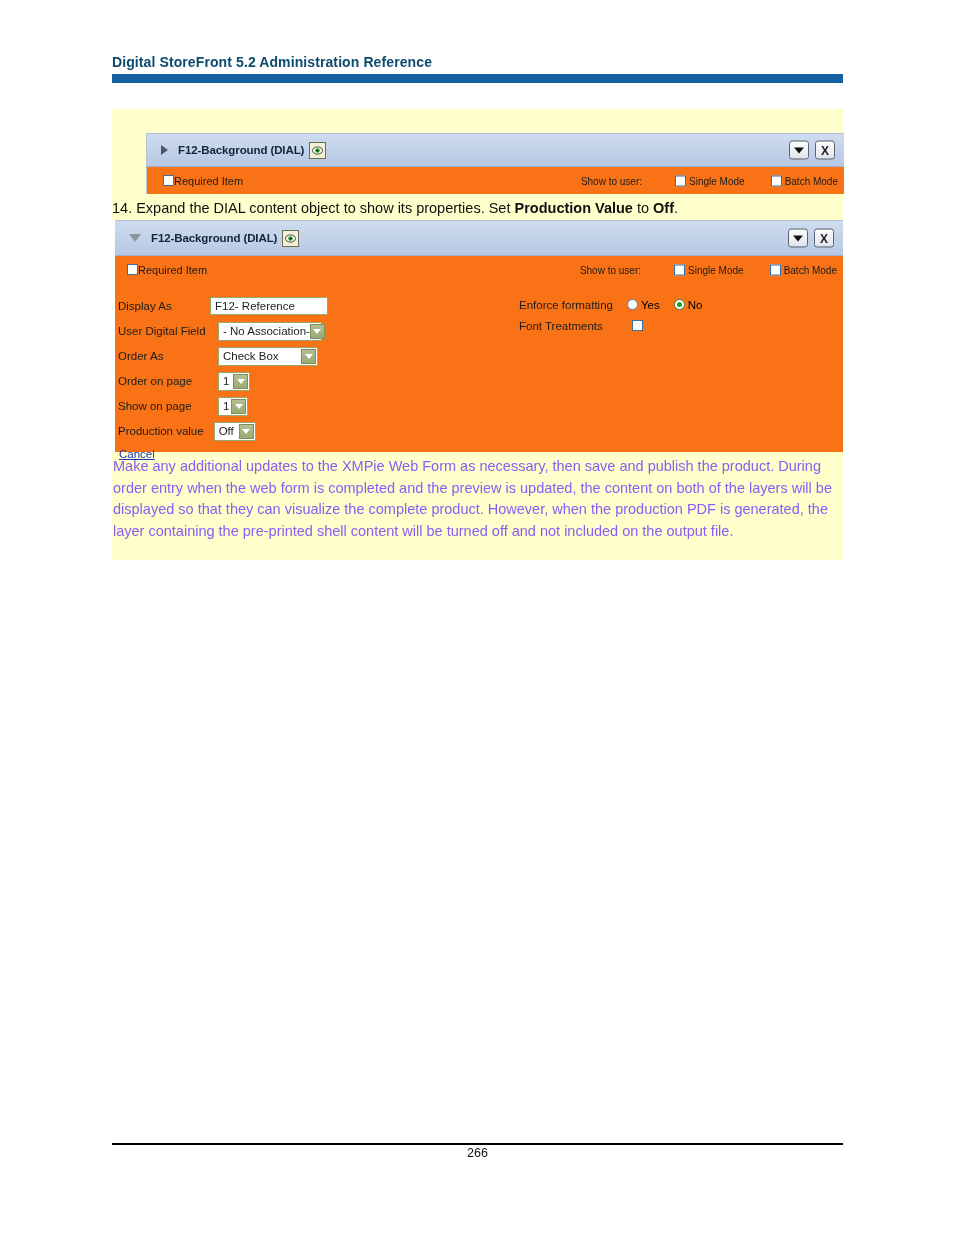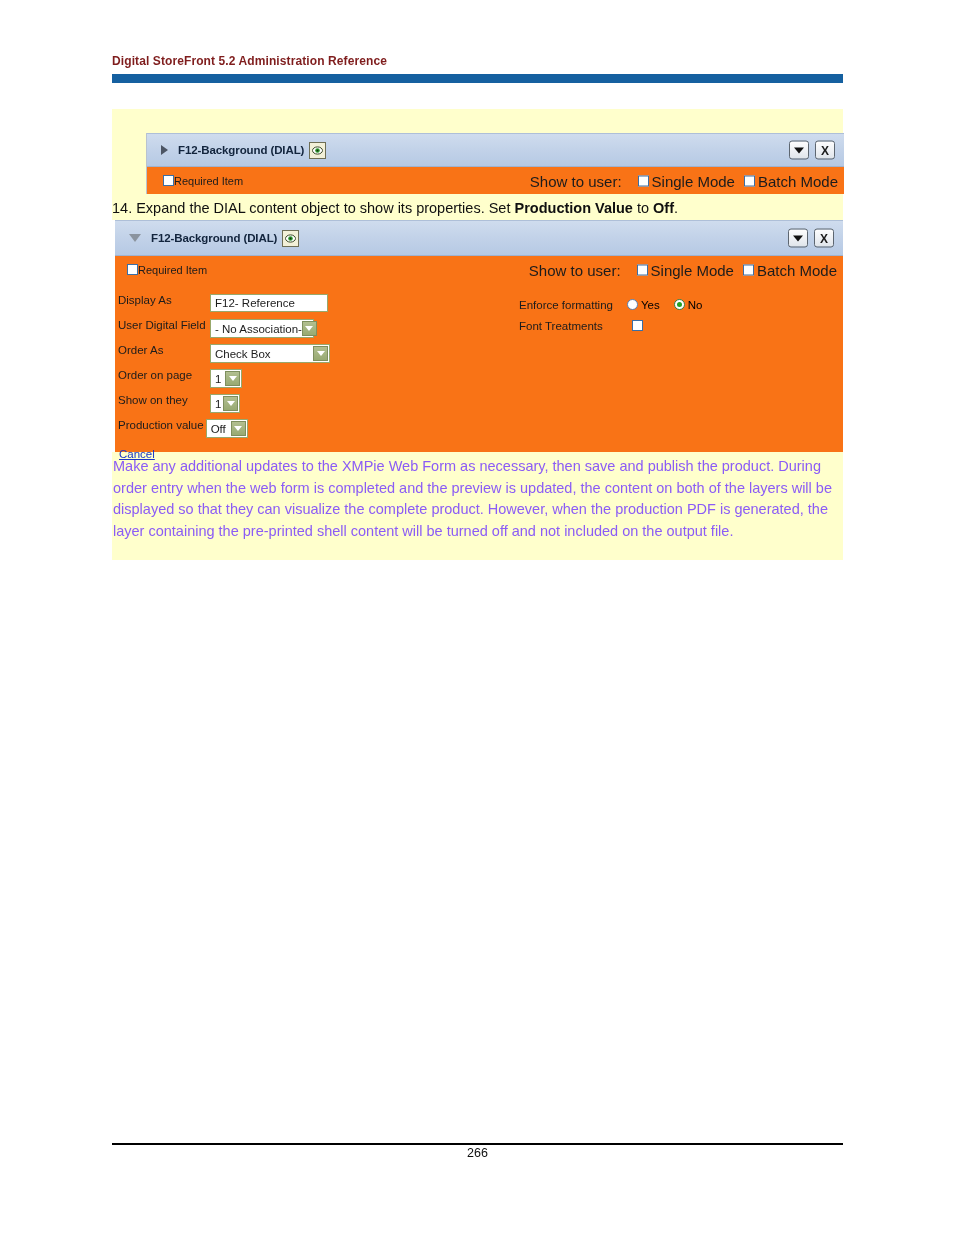--- a/index.html
+++ b/index.html
@@ -24,24 +24,24 @@
   }
 
   
   .doc-header {
     position: absolute;
     left: 112px;
     top: 54px;
     width: 732px;
   }
   .doc-header-title {
-    font-size: 12px;
+    font-size: 14px;
     font-weight: 600;
     letter-spacing: .1px;
-    color: #7f1d1d;
+    color: #0c4a6e;
     white-space: nowrap;
   }
   .doc-header-rule {
     position: absolute;
     left: 112px;
     top: 74px;
     width: 731px;
     height: 9px;
     background: #1560a0;
   }
@@ -182,41 +182,41 @@
   }
   .cb-label { white-space: nowrap; }
 
   .showuser {
     position: absolute;
     right: 6px;
     top: 50%;
     transform: translateY(-50%);
     display: flex;
     align-items: center;
-    font-size: 15px;
+    font-size: 10px;
     color: #1c1c1c;
     white-space: nowrap;
   }
   .showuser .su-label { margin-right: 7px; }
-  .showuser .su-item { display: flex; align-items: center; margin-left: 9px; }
+  .showuser .su-item { display: flex; align-items: center; margin-left: 26px; }
   .showuser .su-item .cb-label { margin-left: 3px; }
 
   
   .form-body {
     position: relative;
     height: 170px;
   }
   .form-left {
     position: absolute;
     left: 3px;
     top: 11px;
   }
   .form-row {
     display: flex;
-    align-items: flex-start;
+    align-items: center;
     height: 24px;
     margin-bottom: 1px;
   }
   .form-label {
     font-size: 11.5px;
     color: #1c1c1c;
     white-space: nowrap;
     padding-left: 0;
   }
   .lbl-w { width: 90px; }
@@ -229,35 +229,35 @@
     background: #ffffff;
     box-sizing: border-box;
     font-size: 11.5px;
     color: #1c1c1c;
     display: flex;
     align-items: center;
     padding-left: 4px;
   }
 
   .select {
-    margin-left: 2px;
+    margin-left: 10px;
     height: 19px;
     border: 1px solid #98a86b;
     background: #ffffff;
     box-sizing: border-box;
     display: flex;
     align-items: center;
     justify-content: space-between;
     font-size: 11.5px;
     color: #1c1c1c;
     padding-left: 4px;
   }
   .select-text { white-space: nowrap; }
   .select-wide { width: 104px; }
-  .select-med  { width: 120px; }
+  .select-med  { width: 100px; }
   .select-sm   { width: 32px; }
   .select-xs   { width: 30px; }
   .select-off  { width: 42px; }
 
   .sel-arrow {
     width: 15px;
     height: 15px;
     margin-right: 1px;
     background: linear-gradient(to bottom, #b2bf90 0%, #98aa72 100%);
     border: 1px solid #7e8f5e;
@@ -497,21 +497,21 @@
           <span class="form-label lbl-w">Order on page</span>
           <span class="select select-sm">
             <span class="select-text">1</span>
             <span class="sel-arrow">
                 <span class="ar"></span>
               </span>
           </span>
         </div>
 
         <div class="form-row">
-          <span class="form-label lbl-w">Show on they</span>
+          <span class="form-label lbl-w">Show on page</span>
           <span class="select select-xs">
             <span class="select-text">1</span>
             <span class="sel-arrow">
                 <span class="ar"></span>
               </span>
           </span>
         </div>
 
         <div class="form-row">
           <span class="form-label">Production value</span>

